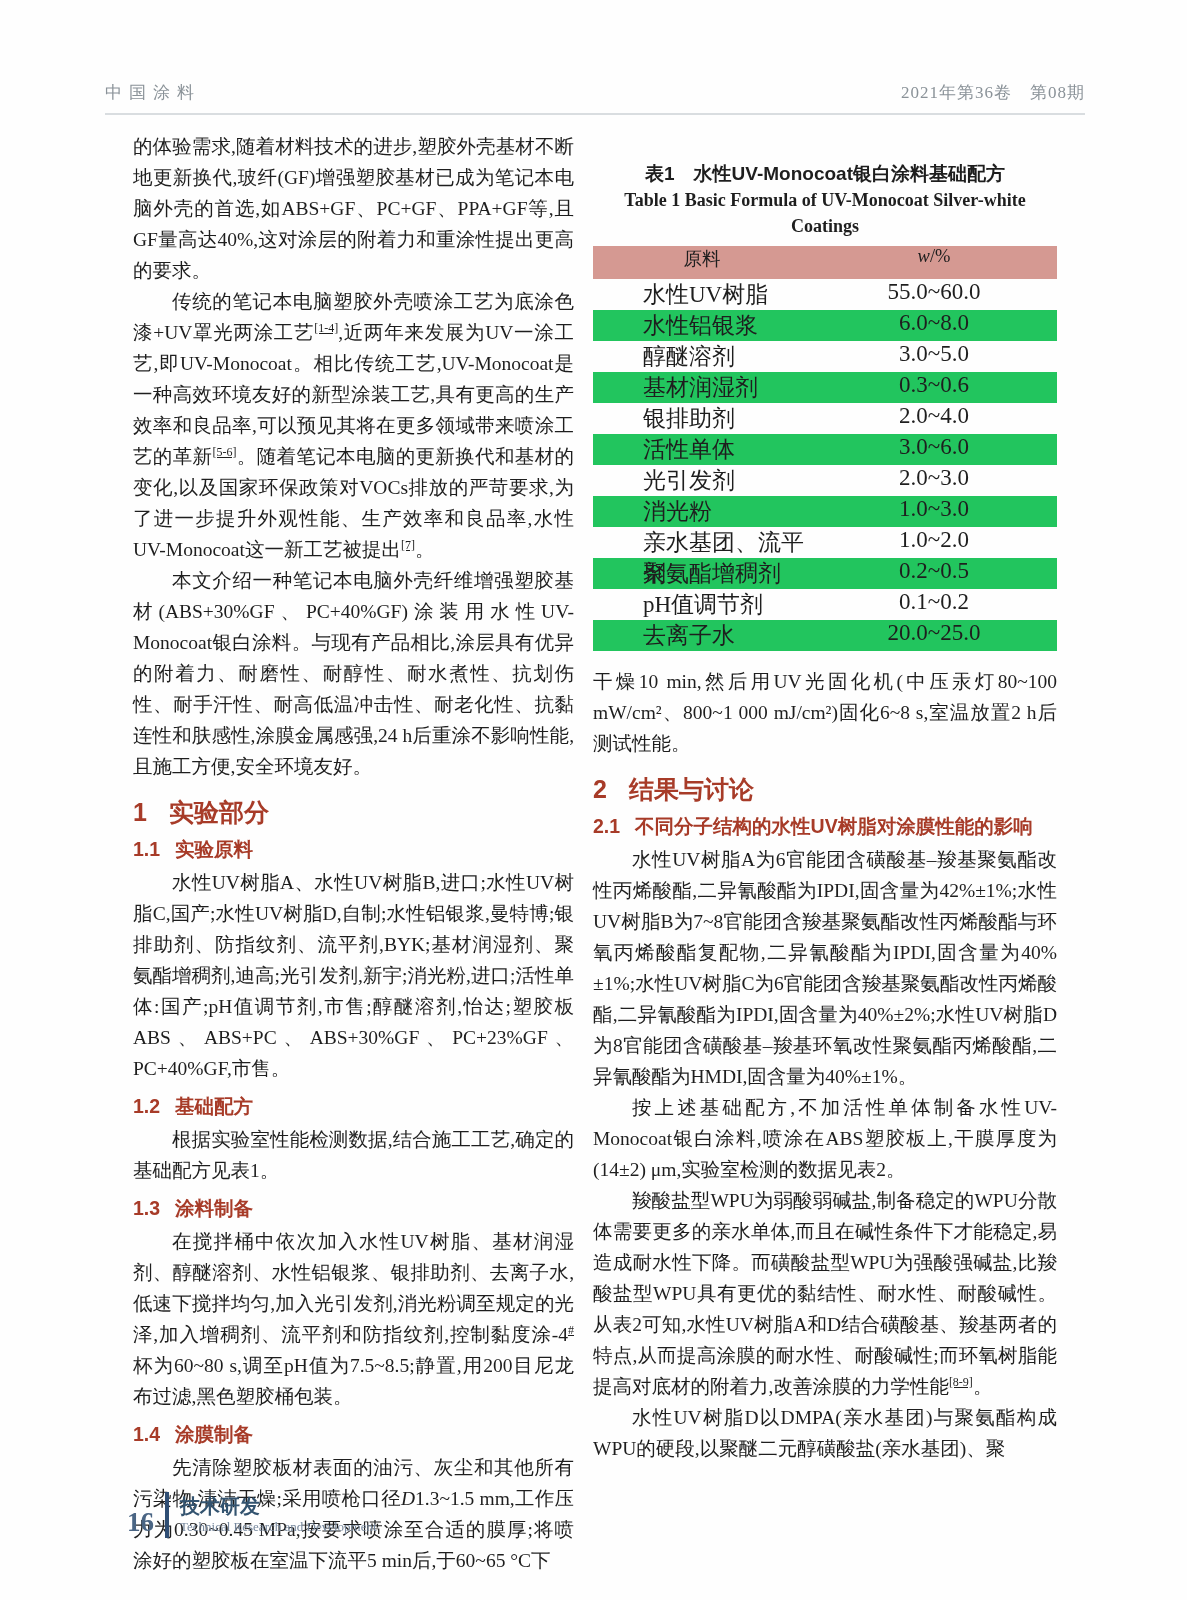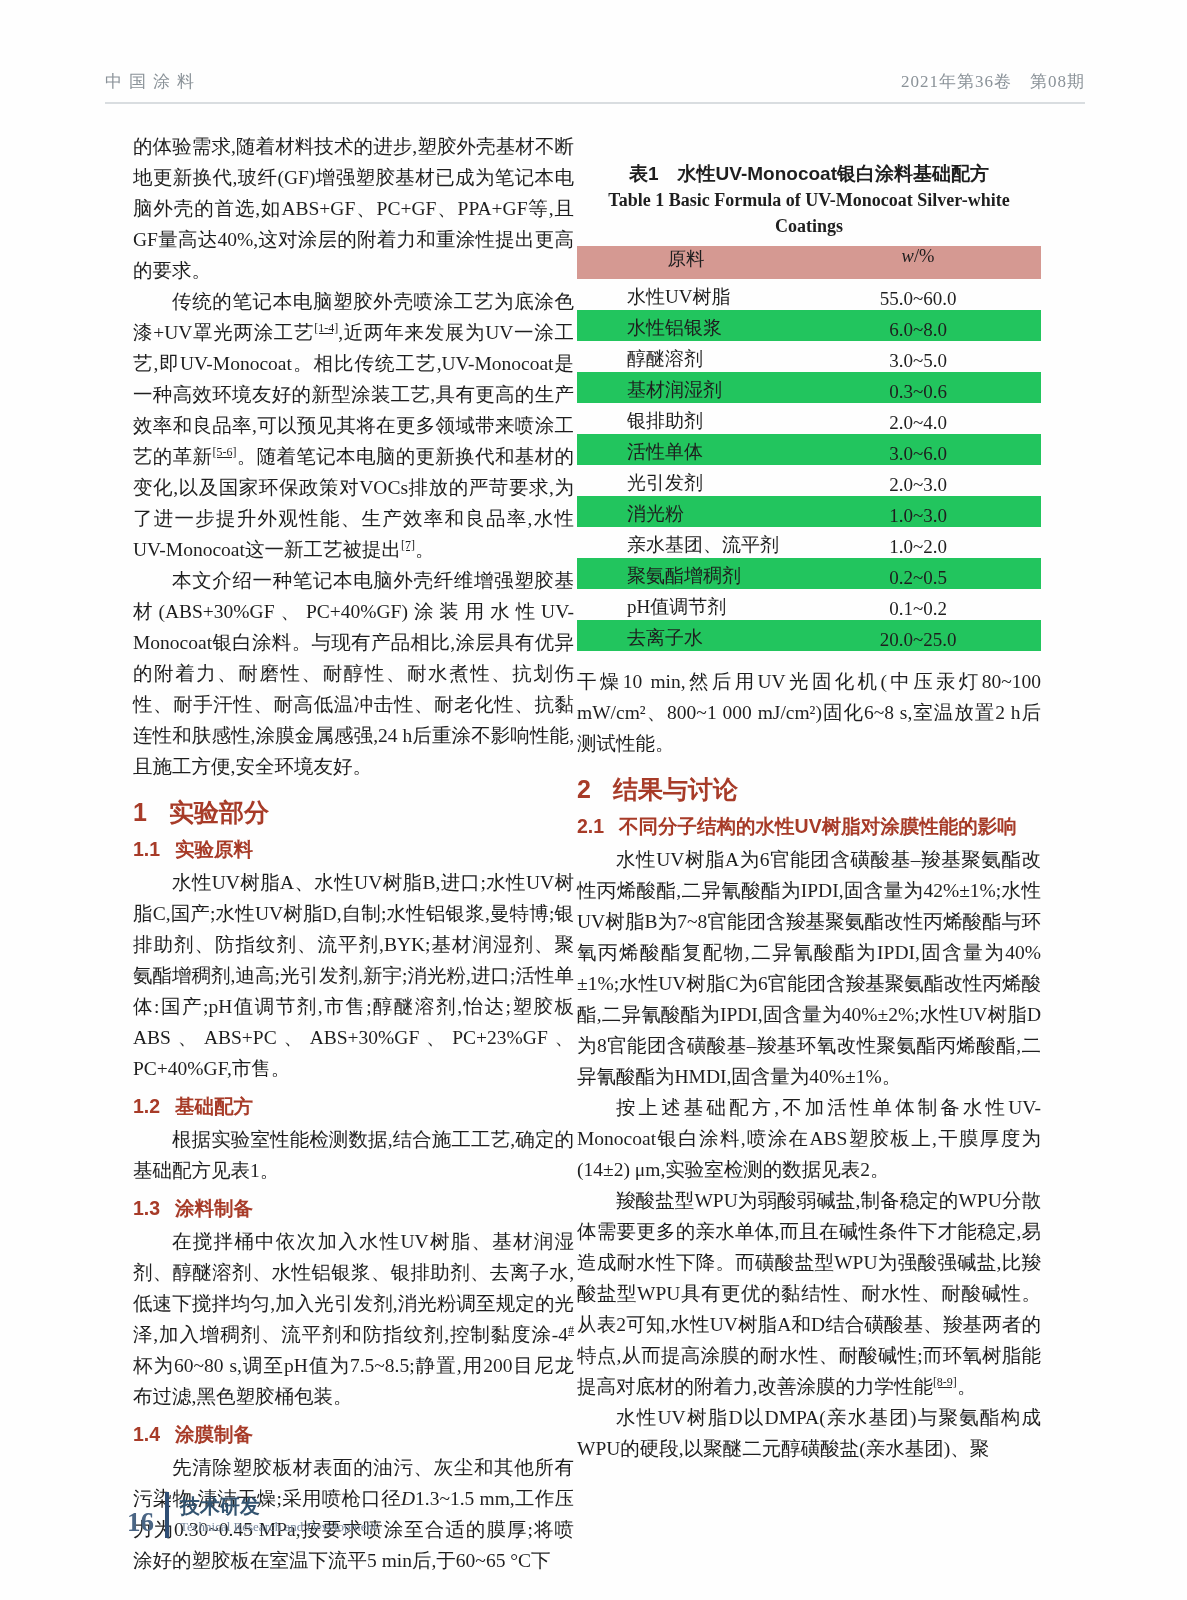--- a/index.html
+++ b/index.html
@@ -6,32 +6,32 @@
   .page{
     position:relative;
     width:1187px;height:1600px;
     background:#fefefe;
     font-family:"Liberation Serif","DejaVu Serif",serif;
     color:#1e1e1e;
     overflow:hidden;
   }
   
   .run-head{
-    position:absolute;left:105px;right:102px;top:70px;
+    position:absolute;left:105px;right:102px;top:81px;
     display:flex;justify-content:space-between;align-items:flex-end;
     border-bottom:2px solid #d9dde0;
     padding-bottom:9px;
     color:#8a9298;font-size:17px;
   }
   .run-head .journal{letter-spacing:7px;}
   .run-head .issue{letter-spacing:1px;}
   
   .col{position:absolute;top:131px;}
   .col-left{left:133px;width:441px;}
-  .col-right{left:577px;width:464px;}
+  .col-right{left:593px;width:464px;}
   .para{
     font-size:19.5px;line-height:31px;
     text-align:justify;
     margin:0;
   }
   .para.indent{text-indent:2em;}
   .para sup{font-size:12px;line-height:0;vertical-align:super;text-decoration:underline;}
   
   .h1{
     display:flex;align-items:baseline;
@@ -60,22 +60,22 @@
   }
   .tbl{margin-top:7px;}
   .t-head{
     background:#d59992;
     height:33px;display:flex;align-items:flex-start;
     font-size:18.5px;
   }
   .t-head .c-name{width:47%;text-align:center;}
   .t-head .c-val{width:53%;text-align:center;}
   .t-row{
-    height:31px;display:flex;align-items:flex-end;
-    font-size:19px;
+    height:31px;display:flex;align-items:flex-start;
+    font-size:23px;
   }
   .t-row.shaded{background:#22c55e;}
   .t-row .c-name{width:47%;padding-left:50px;box-sizing:border-box;}
   .t-row .c-val{width:53%;text-align:center;}
   .cont-para{margin-top:15px;}
   
   .footer{
     position:absolute;left:127px;top:1492px;
     display:flex;align-items:center;
   }

